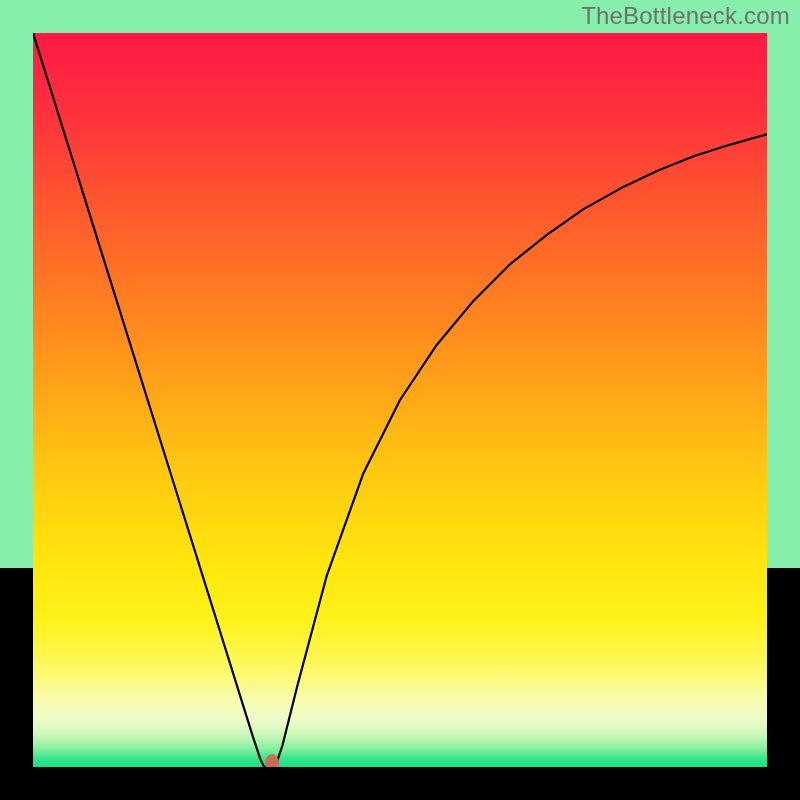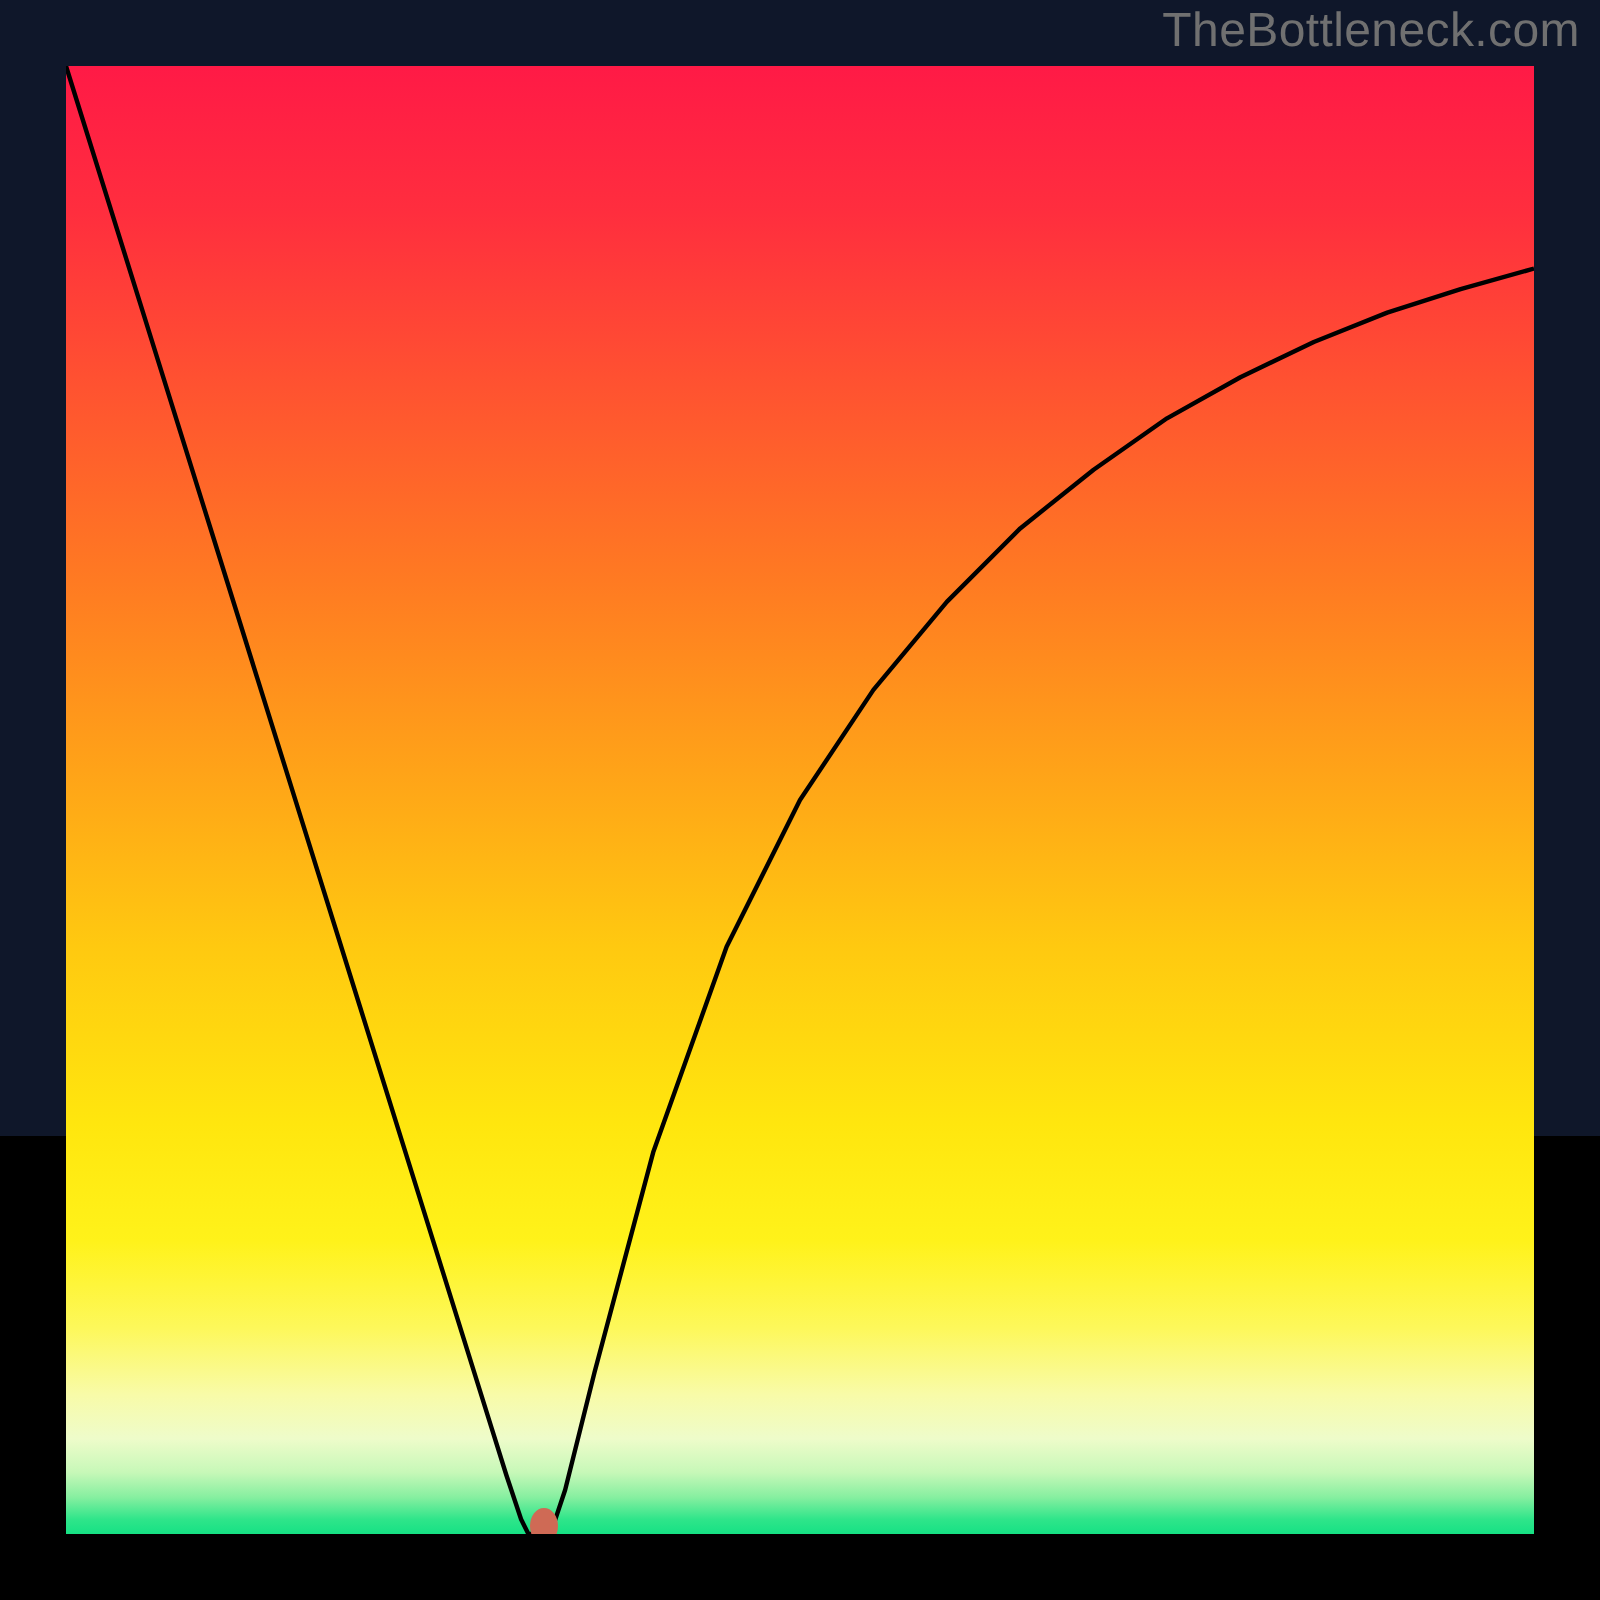--- a/index.html
+++ b/index.html
@@ -1,21 +1,21 @@
 <!DOCTYPE html>
 <html><head>
 <meta charset="utf-8">
 <style>
   * { margin: 0; padding: 0; box-sizing: border-box; }
   html, body { width: 800px; height: 800px; overflow: hidden; background: #000; }
   .frame {
     position: relative;
     width: 800px;
     height: 568px;
-    background: #0f172a;
+    background: #86efac;
   }
   .watermark {
     position: absolute;
     top: 2px;
     right: 10px;
     color: #707070;
     font-family: Arial, Helvetica, sans-serif;
     font-size: 24px;
     font-weight: 400;
     letter-spacing: 0.2px;

